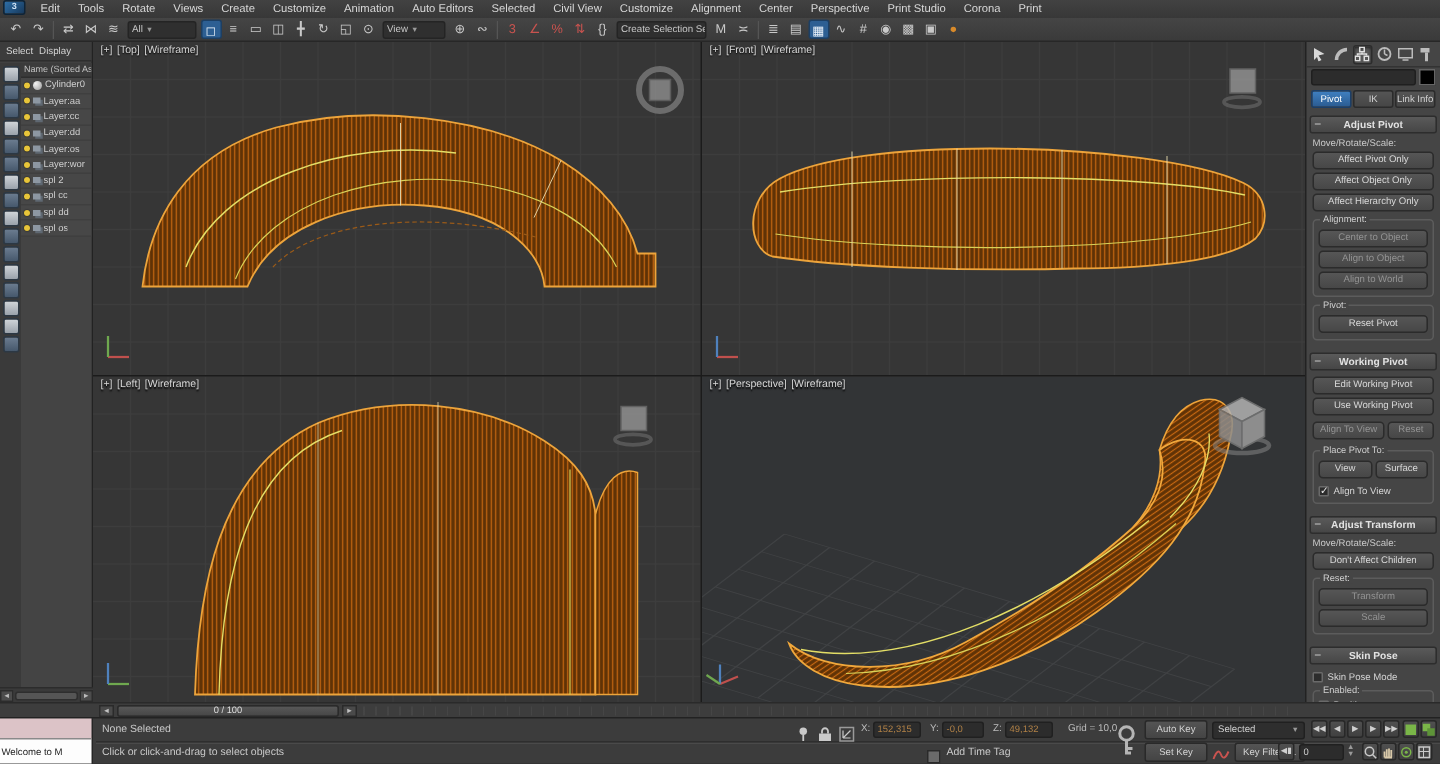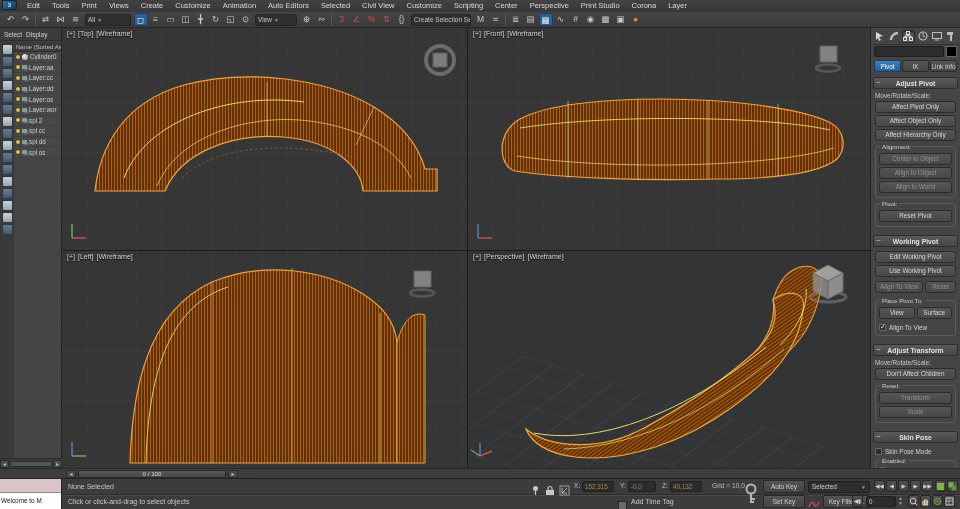--- a/index.html
+++ b/index.html
@@ -87,35 +87,35 @@
   .pbk{position:absolute;width:11px;height:12px;background:linear-gradient(#505050,#404040);border:1px solid #282828;border-radius:2px;color:#cfcfcf;font-size:5.5px;line-height:10px;text-align:center;}
   .navi{position:absolute;width:11px;height:12px;background:linear-gradient(#505050,#404040);border:1px solid #282828;border-radius:2px;display:flex;align-items:center;justify-content:center;}
 </style>
 </head>
 <body>
 
 <div id="menubar">
   <div id="maxlogo">3</div>
   <span class="mitem">Edit</span>
   <span class="mitem">Tools</span>
-  <span class="mitem">Print</span>
+  <span class="mitem">Rotate</span>
   <span class="mitem">Views</span>
   <span class="mitem">Create</span>
   <span class="mitem">Customize</span>
   <span class="mitem">Animation</span>
   <span class="mitem">Auto Editors</span>
   <span class="mitem">Selected</span>
   <span class="mitem">Civil View</span>
   <span class="mitem">Customize</span>
-  <span class="mitem">Scripting</span>
+  <span class="mitem">Alignment</span>
   <span class="mitem">Center</span>
   <span class="mitem">Perspective</span>
   <span class="mitem">Print Studio</span>
   <span class="mitem">Corona</span>
-  <span class="mitem">Layer</span>
+  <span class="mitem">Print</span>
 </div>
 
 <div id="toolbar">
   <span class="ti">↶</span>
   <span class="ti">↷</span>
   <span class="tsep"></span>
   <span class="ti">⇄</span>
   <span class="ti">⋈</span>
   <span class="ti">≋</span>
   <span class="tdrop" style="width:46px">

